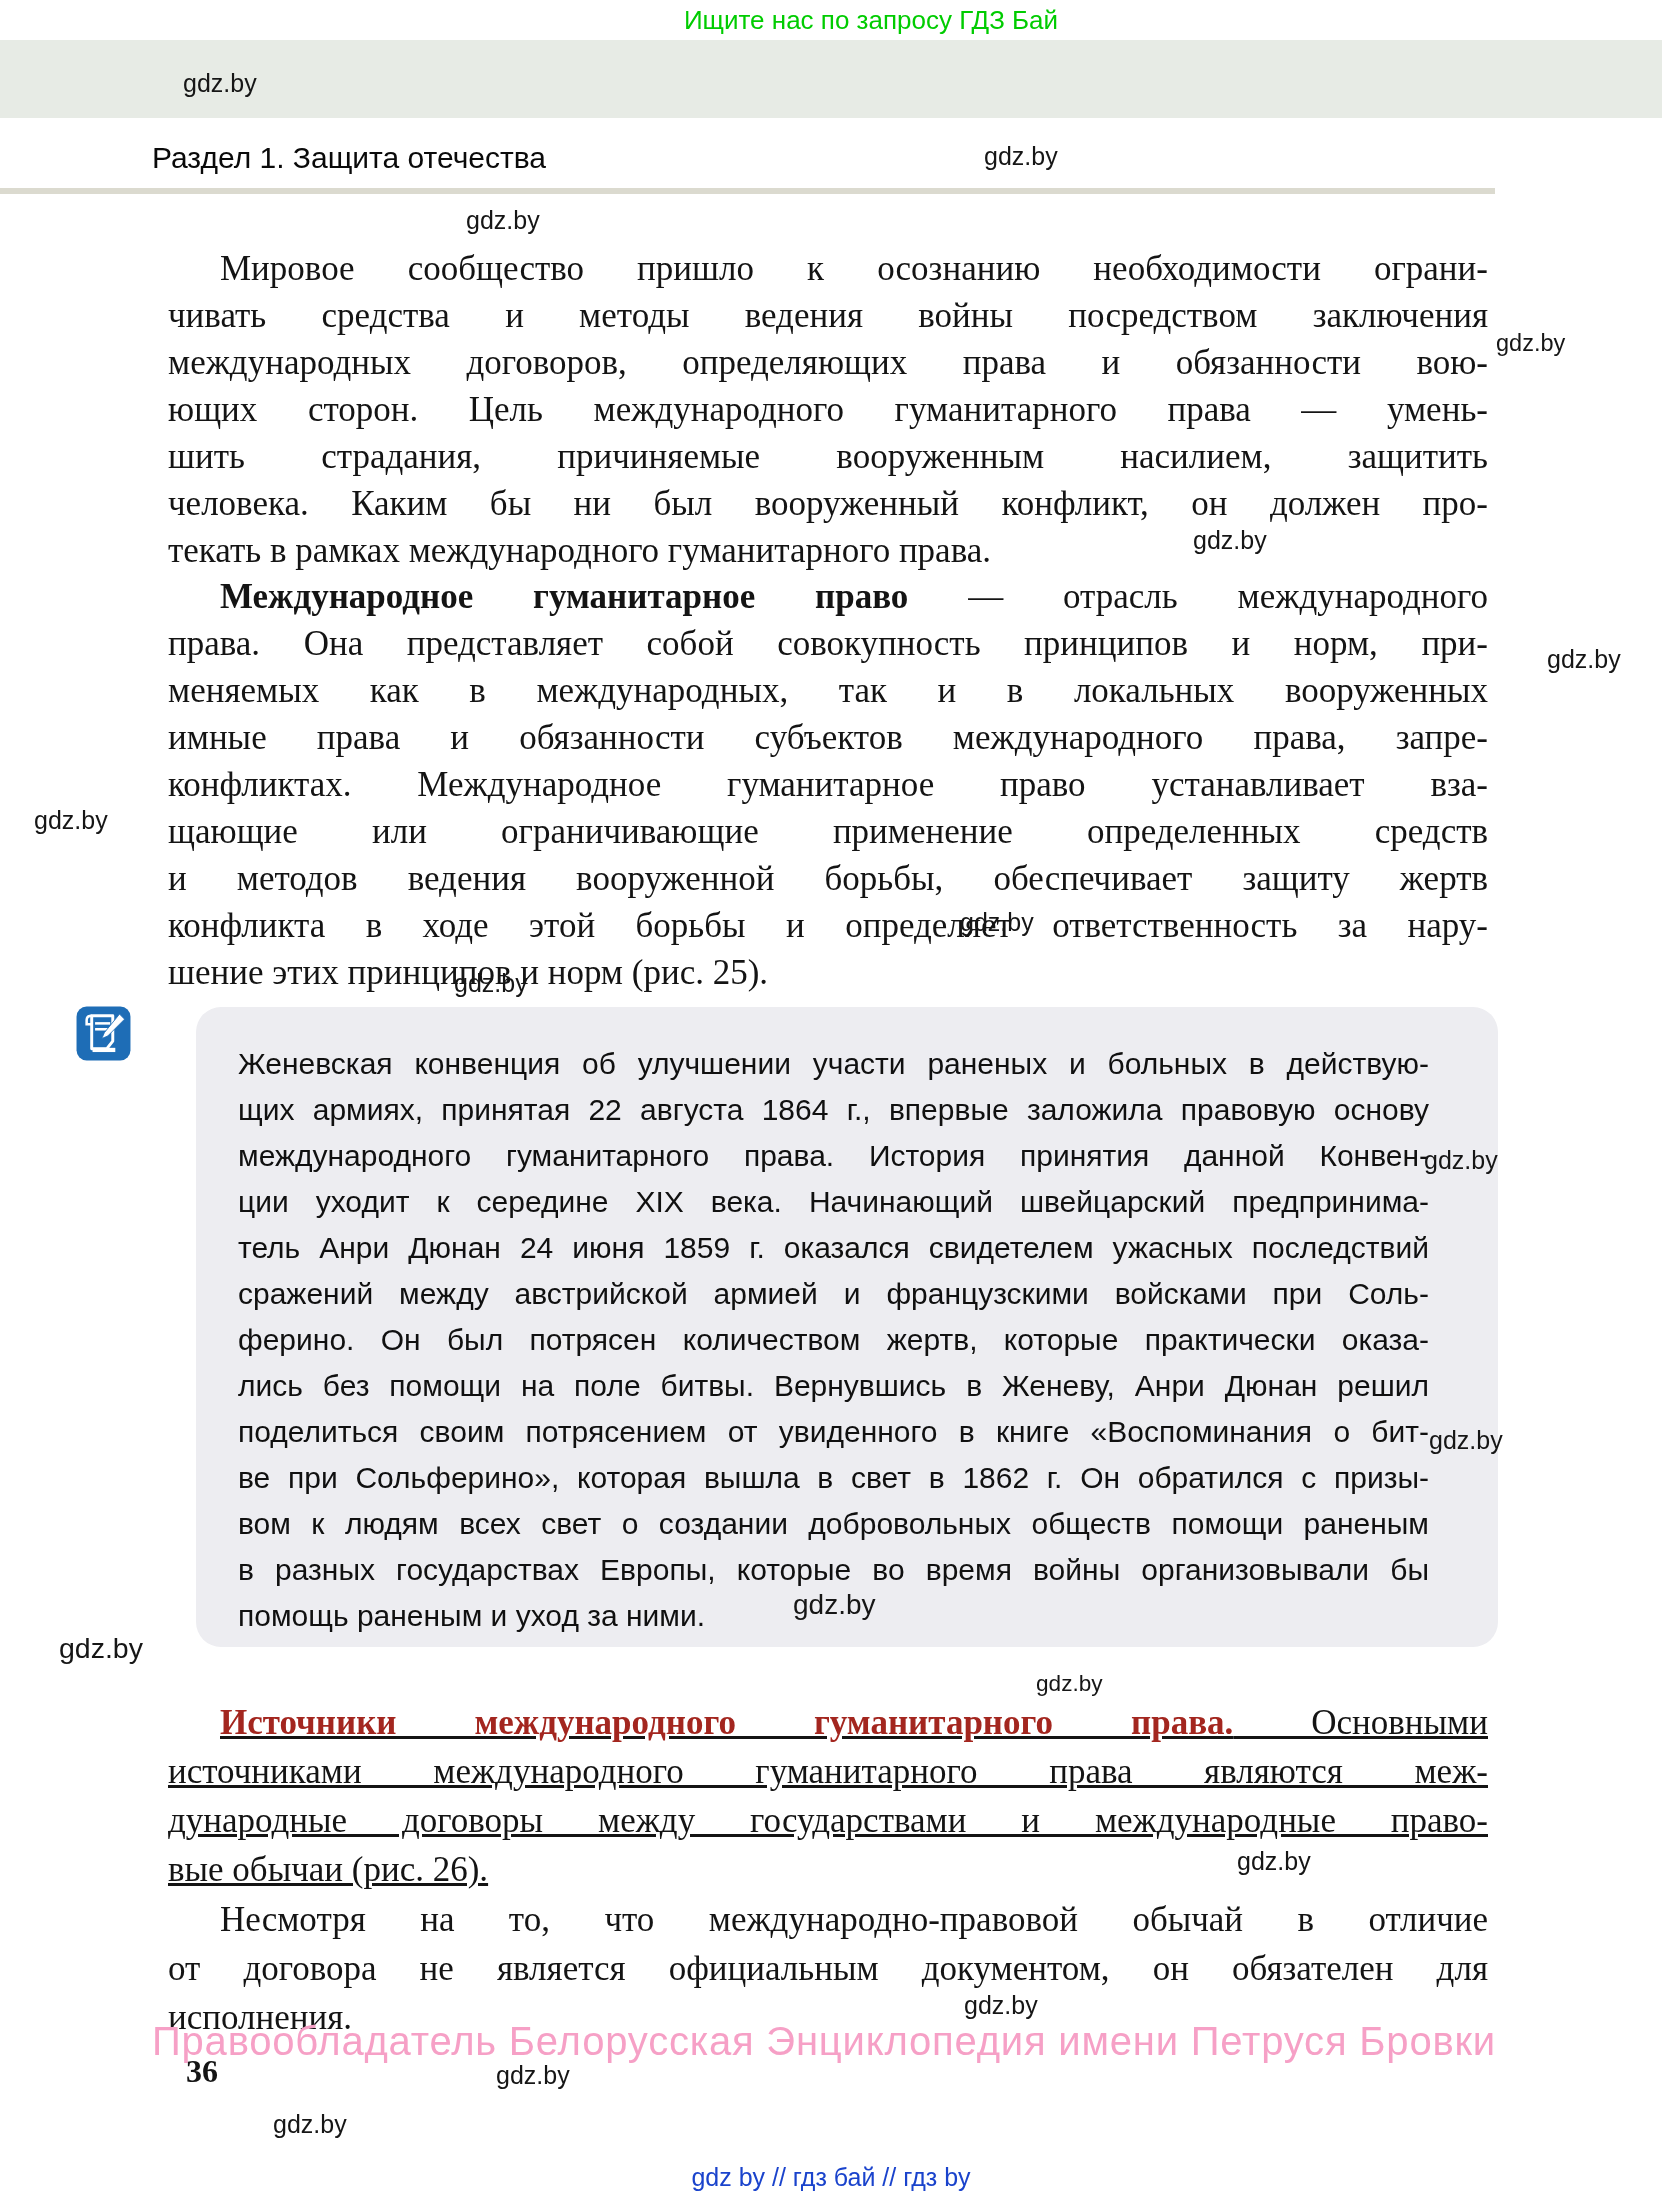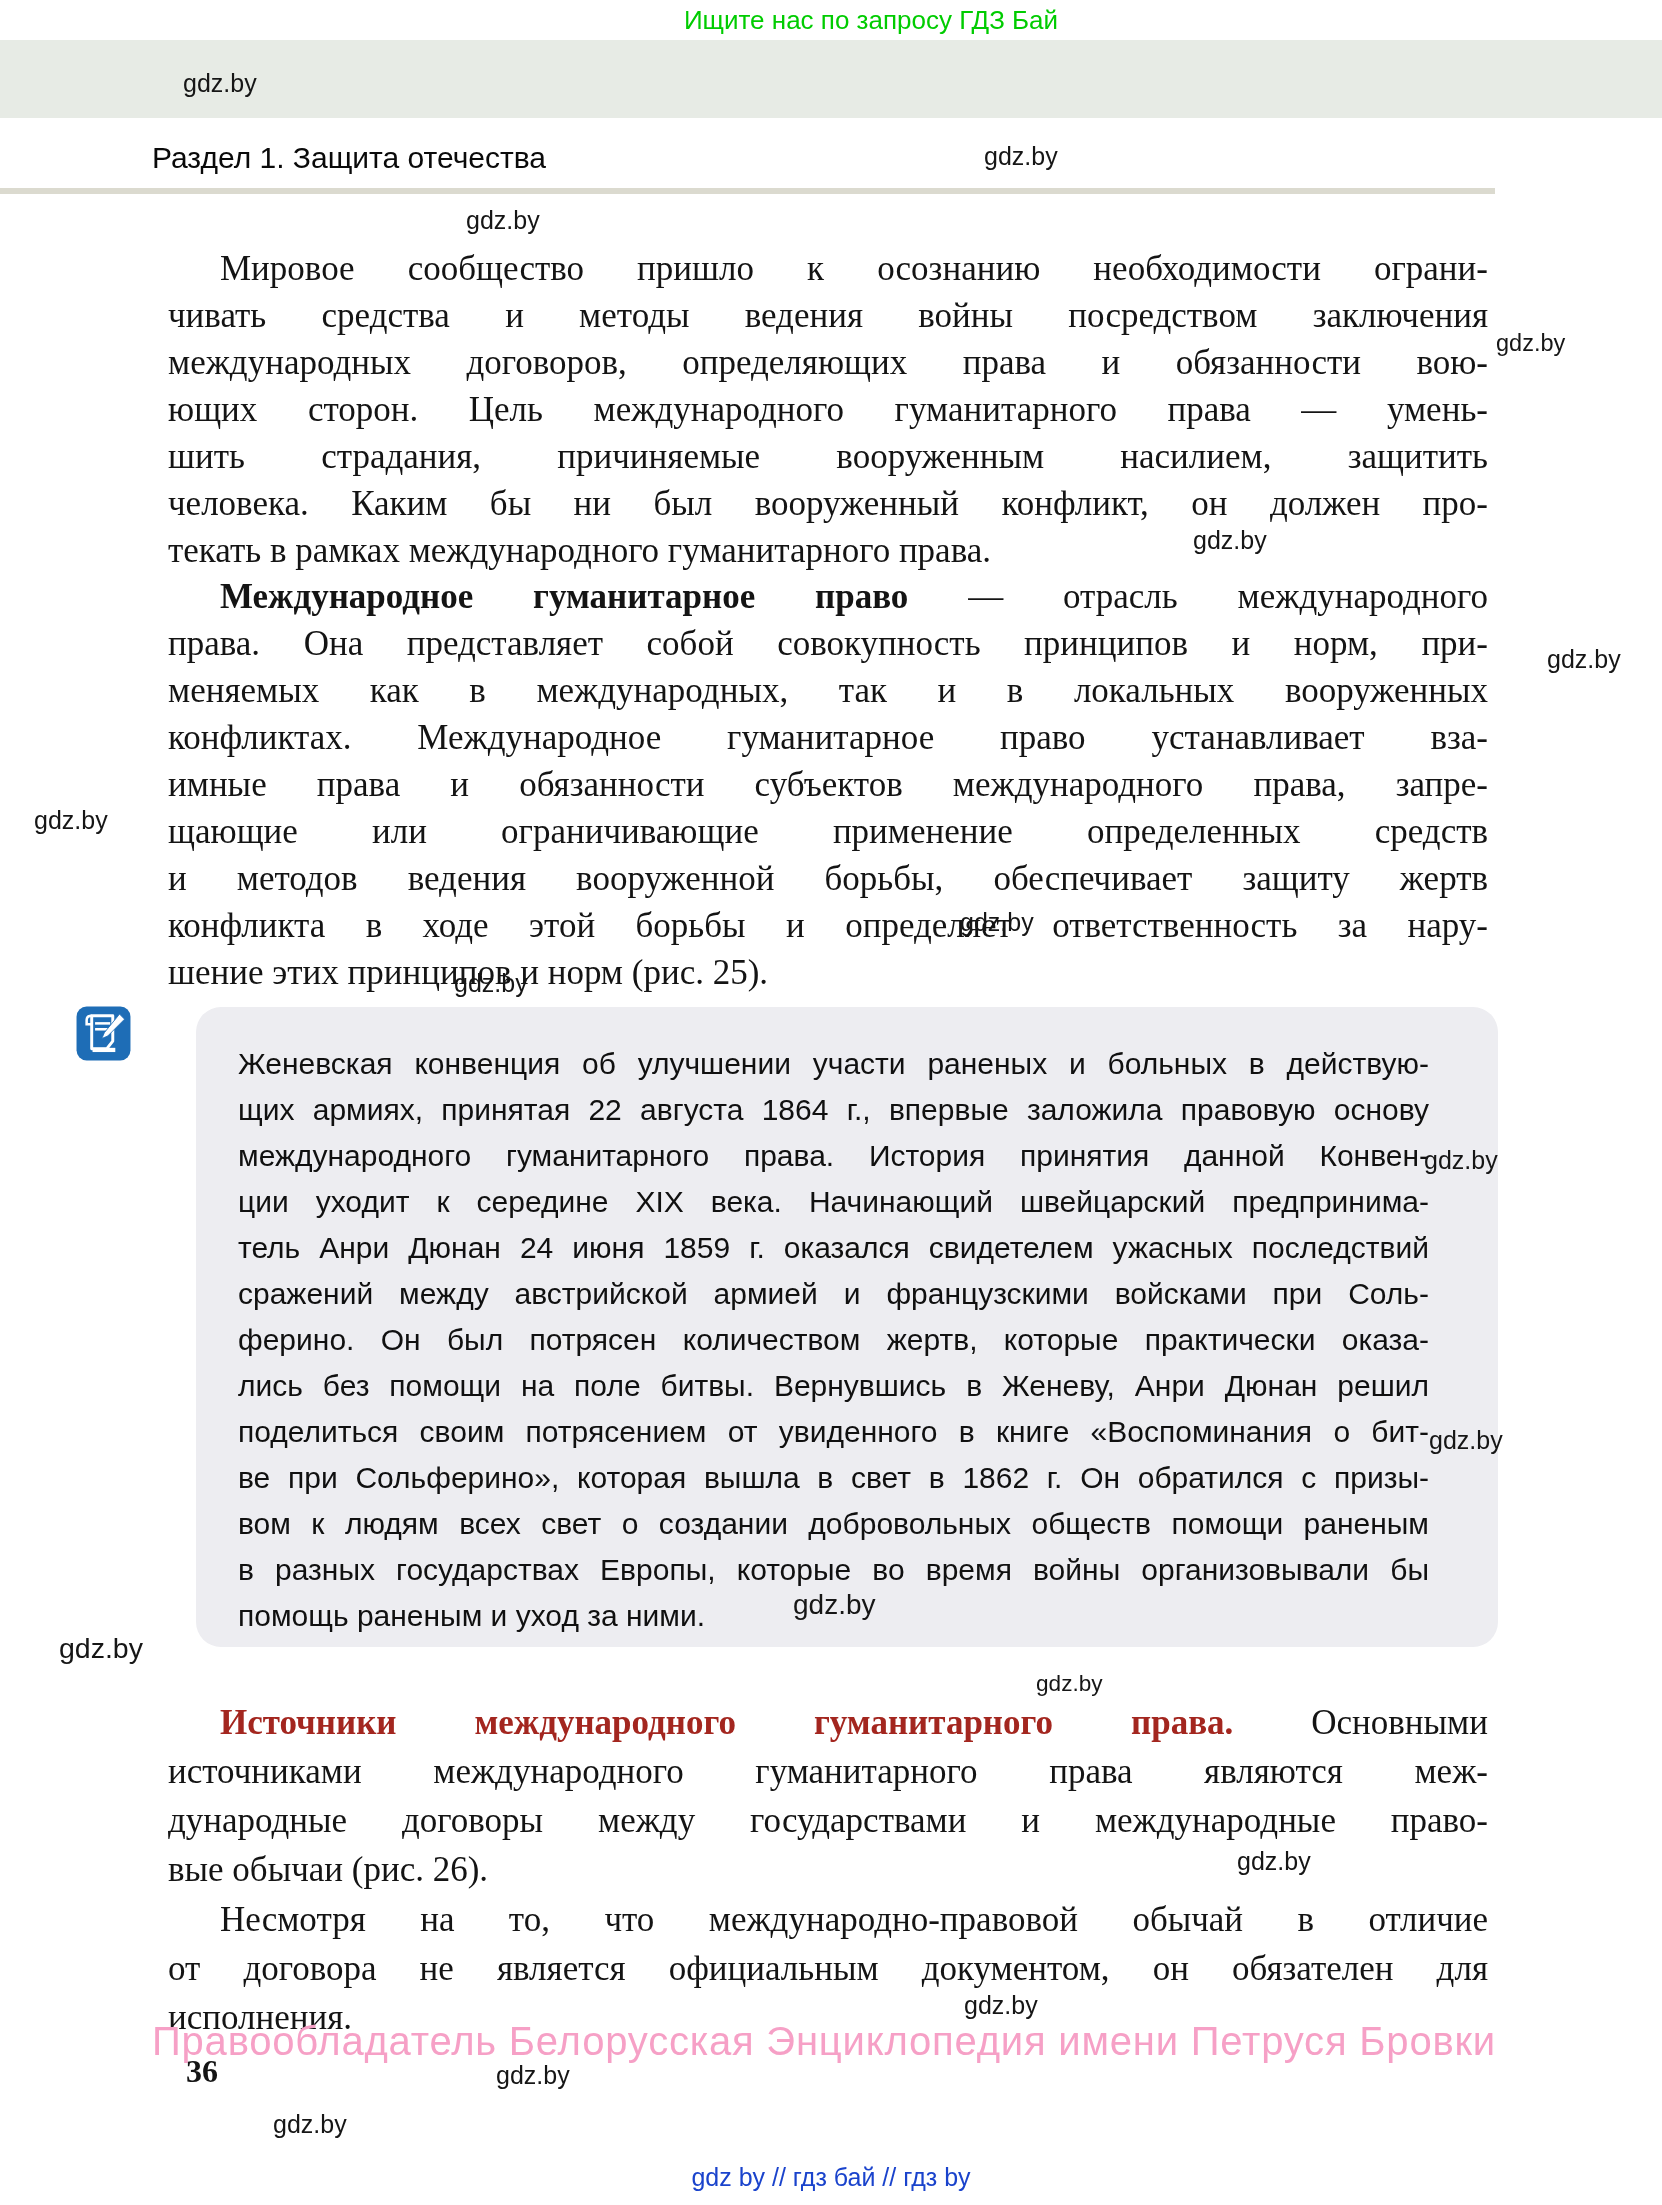--- a/index.html
+++ b/index.html
@@ -59,22 +59,22 @@
     <div class="tline">человека. Каким бы ни был вооруженный конфликт, он должен про-</div>
     <div class="tline ll">текать в рамках международного гуманитарного права.</div>
   </div>
   <span class="wm" style="left:1496px;top:330px;font-size:23.5px;">gdz.by</span>
   <span class="wm" style="left:1193px;top:526px;">gdz.by</span>
 
   <div class="bodycol" style="top:573px;">
     <div class="tline ind"><span class="bold-lead">Международное гуманитарное право</span><span> — отрасль международного</span></div>
     <div class="tline">права. Она представляет собой совокупность принципов и норм, при-</div>
     <div class="tline">меняемых как в международных, так и в локальных вооруженных</div>
+    <div class="tline">имные права и обязанности субъектов международного права, запре-</div>
     <div class="tline">конфликтах. Международное гуманитарное право устанавливает вза-</div>
-    <div class="tline">имные права и обязанности субъектов международного права, запре-</div>
     <div class="tline">щающие или ограничивающие применение определенных средств</div>
     <div class="tline">и методов ведения вооруженной борьбы, обеспечивает защиту жертв</div>
     <div class="tline">конфликта в ходе этой борьбы и определяет ответственность за нару-</div>
     <div class="tline ll">шение этих принципов и норм (рис. 25).</div>
   </div>
   <span class="wm" style="left:1547px;top:645px;">gdz.by</span>
   <span class="wm" style="left:34px;top:806px;">gdz.by</span>
   <span class="wm" style="left:960px;top:908px;">gdz.by</span>
 
   <span class="wm" style="left:454px;top:969px;">gdz.by</span>
@@ -103,21 +103,21 @@
     <div class="tline">вом к людям всех свет о создании добровольных обществ помощи раненым</div>
     <div class="tline">в разных государствах Европы, которые во время войны организовывали бы</div>
     <div class="tline ll">помощь раненым и уход за ними.</div>
   </div>
   <span class="wm" style="left:1424px;top:1146px;">gdz.by</span>
   <span class="wm" style="left:1429px;top:1426px;">gdz.by</span>
   <span class="wm" style="left:793px;top:1589px;font-size:28px;">gdz.by</span>
   <span class="wm" style="left:59px;top:1632px;font-size:28.5px;">gdz.by</span>
 
   <span class="wm" style="left:1036px;top:1671px;font-size:22.6px;">gdz.by</span>
-  <div class="bodycol p34" style="top:1698px;">
+  <div class="bodycol p34" style="top:1698px;text-decoration:underline;">
     <div class="tline ind"><span class="red-lead">Источники международного гуманитарного права.</span><span> Основными</span></div>
     <div class="tline">источниками международного гуманитарного права являются меж-</div>
     <div class="tline">дународные договоры между государствами и международные право-</div>
     <div class="tline ll">вые обычаи (рис. 26).</div>
   </div>
   <span class="wm" style="left:1237px;top:1847px;">gdz.by</span>
 
   <div class="bodycol p34" style="top:1895px;">
     <div class="tline ind">Несмотря на то, что международно-правовой обычай в отличие</div>
     <div class="tline">от договора не является официальным документом, он обязателен для</div>

